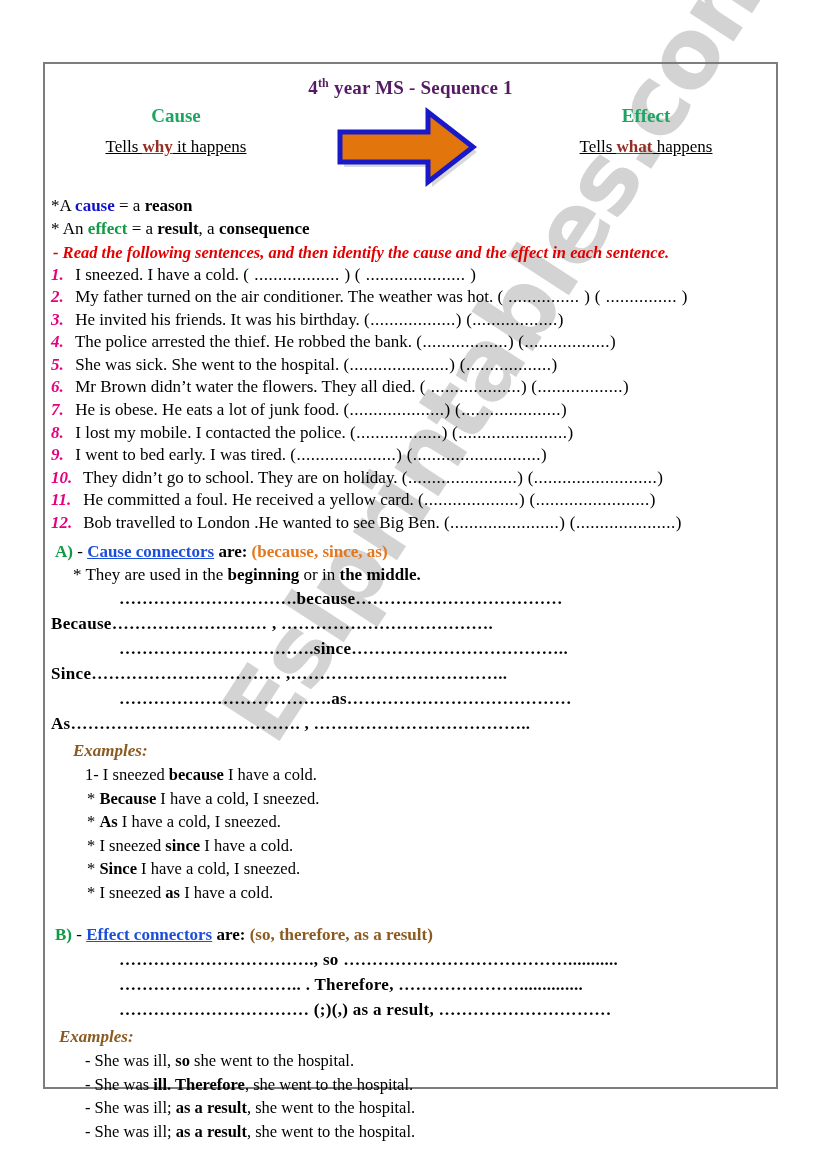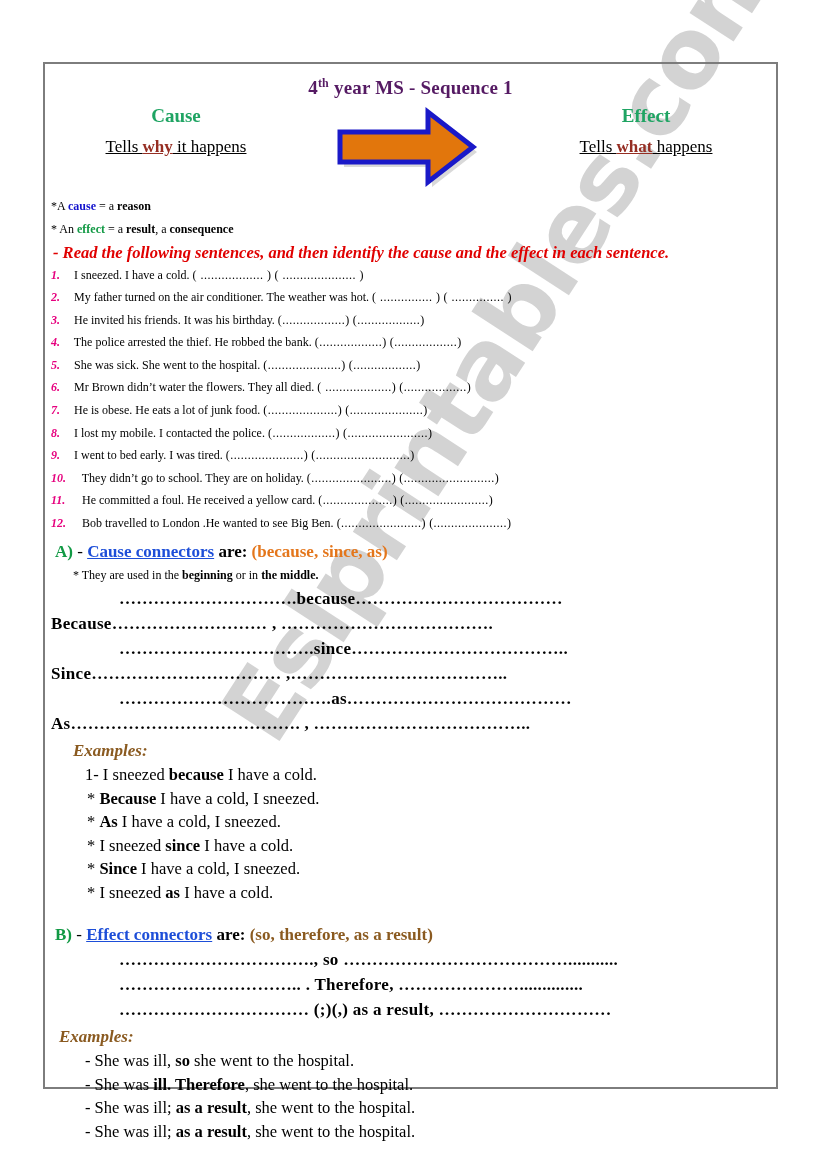--- a/index.html
+++ b/index.html
@@ -100,21 +100,21 @@
   .arrow-wrap {
     position: absolute;
     left: 292px;
     top: 2px;
     width: 150px;
     height: 86px;
   }
 
   
   .line {
-    font-size: 12px;
+    font-size: 17px;
     line-height: 22.6px;
     padding-left: 8px;
     white-space: nowrap;
   }
   .b    { font-weight: bold; }
   .blue { color: #1111cc; }
   .green{ color: #119944; }
   .orange { color: #e4761b; }
   .brown  { color: #8a5a20; }
 

